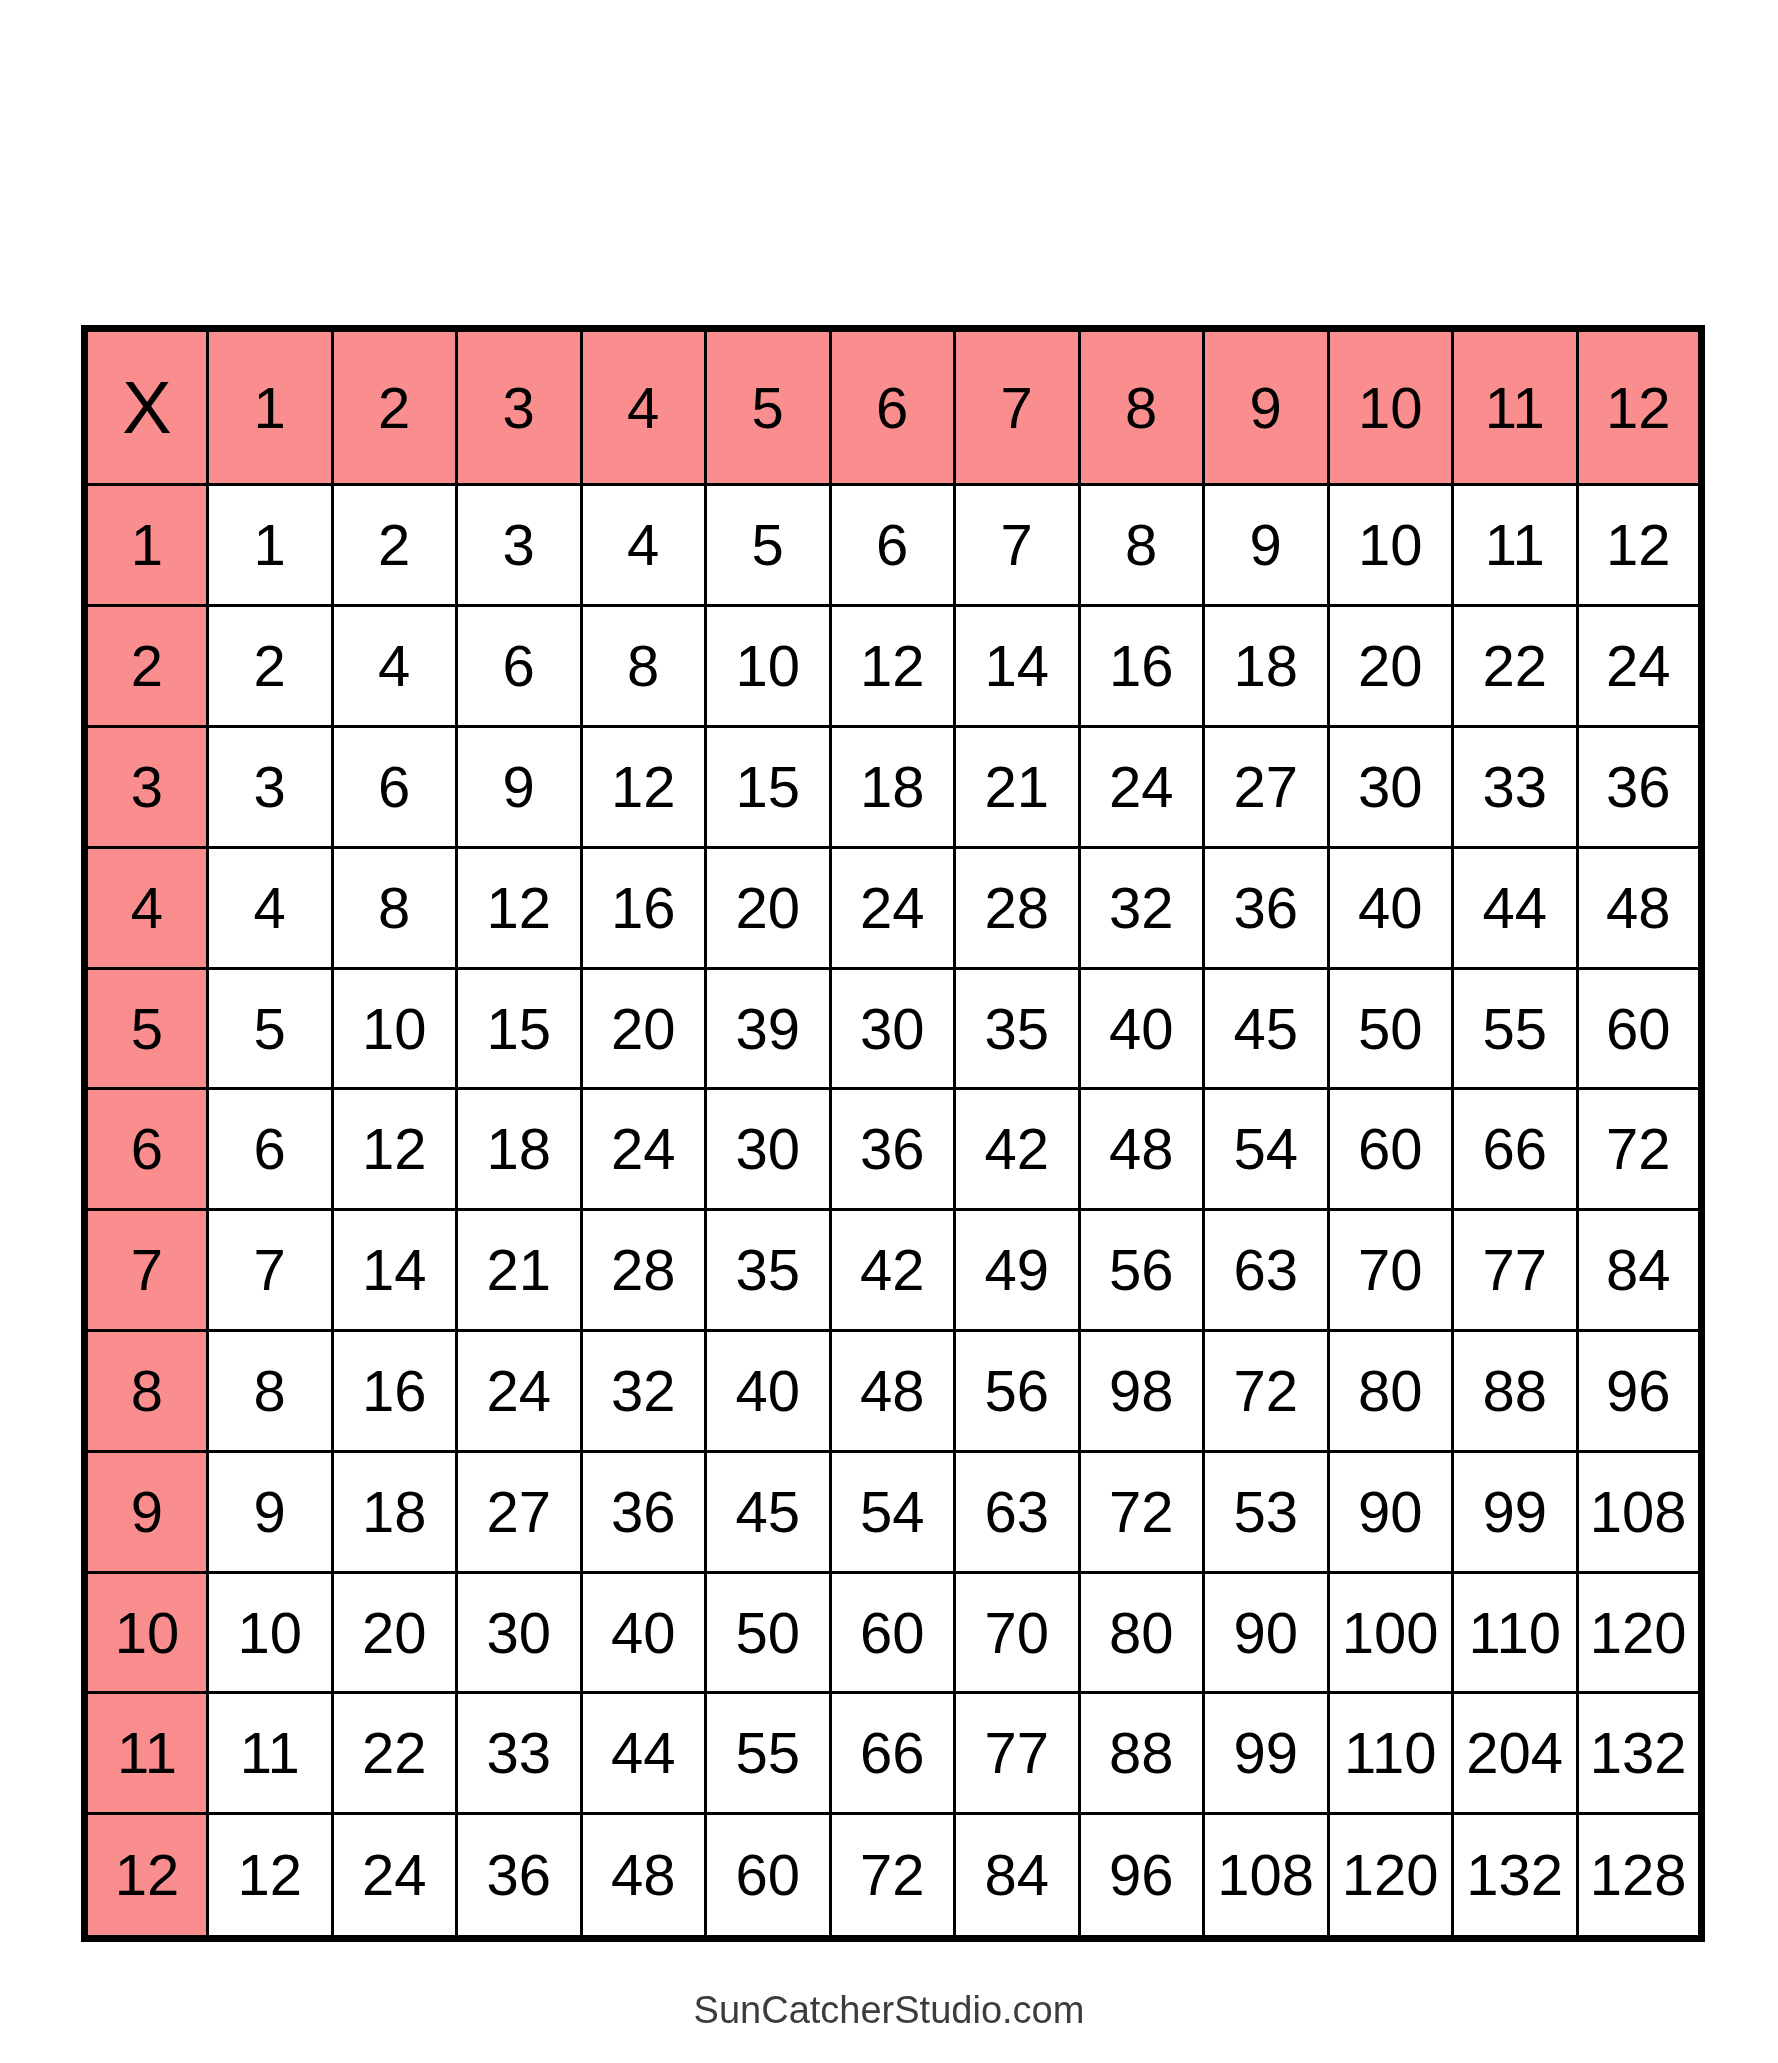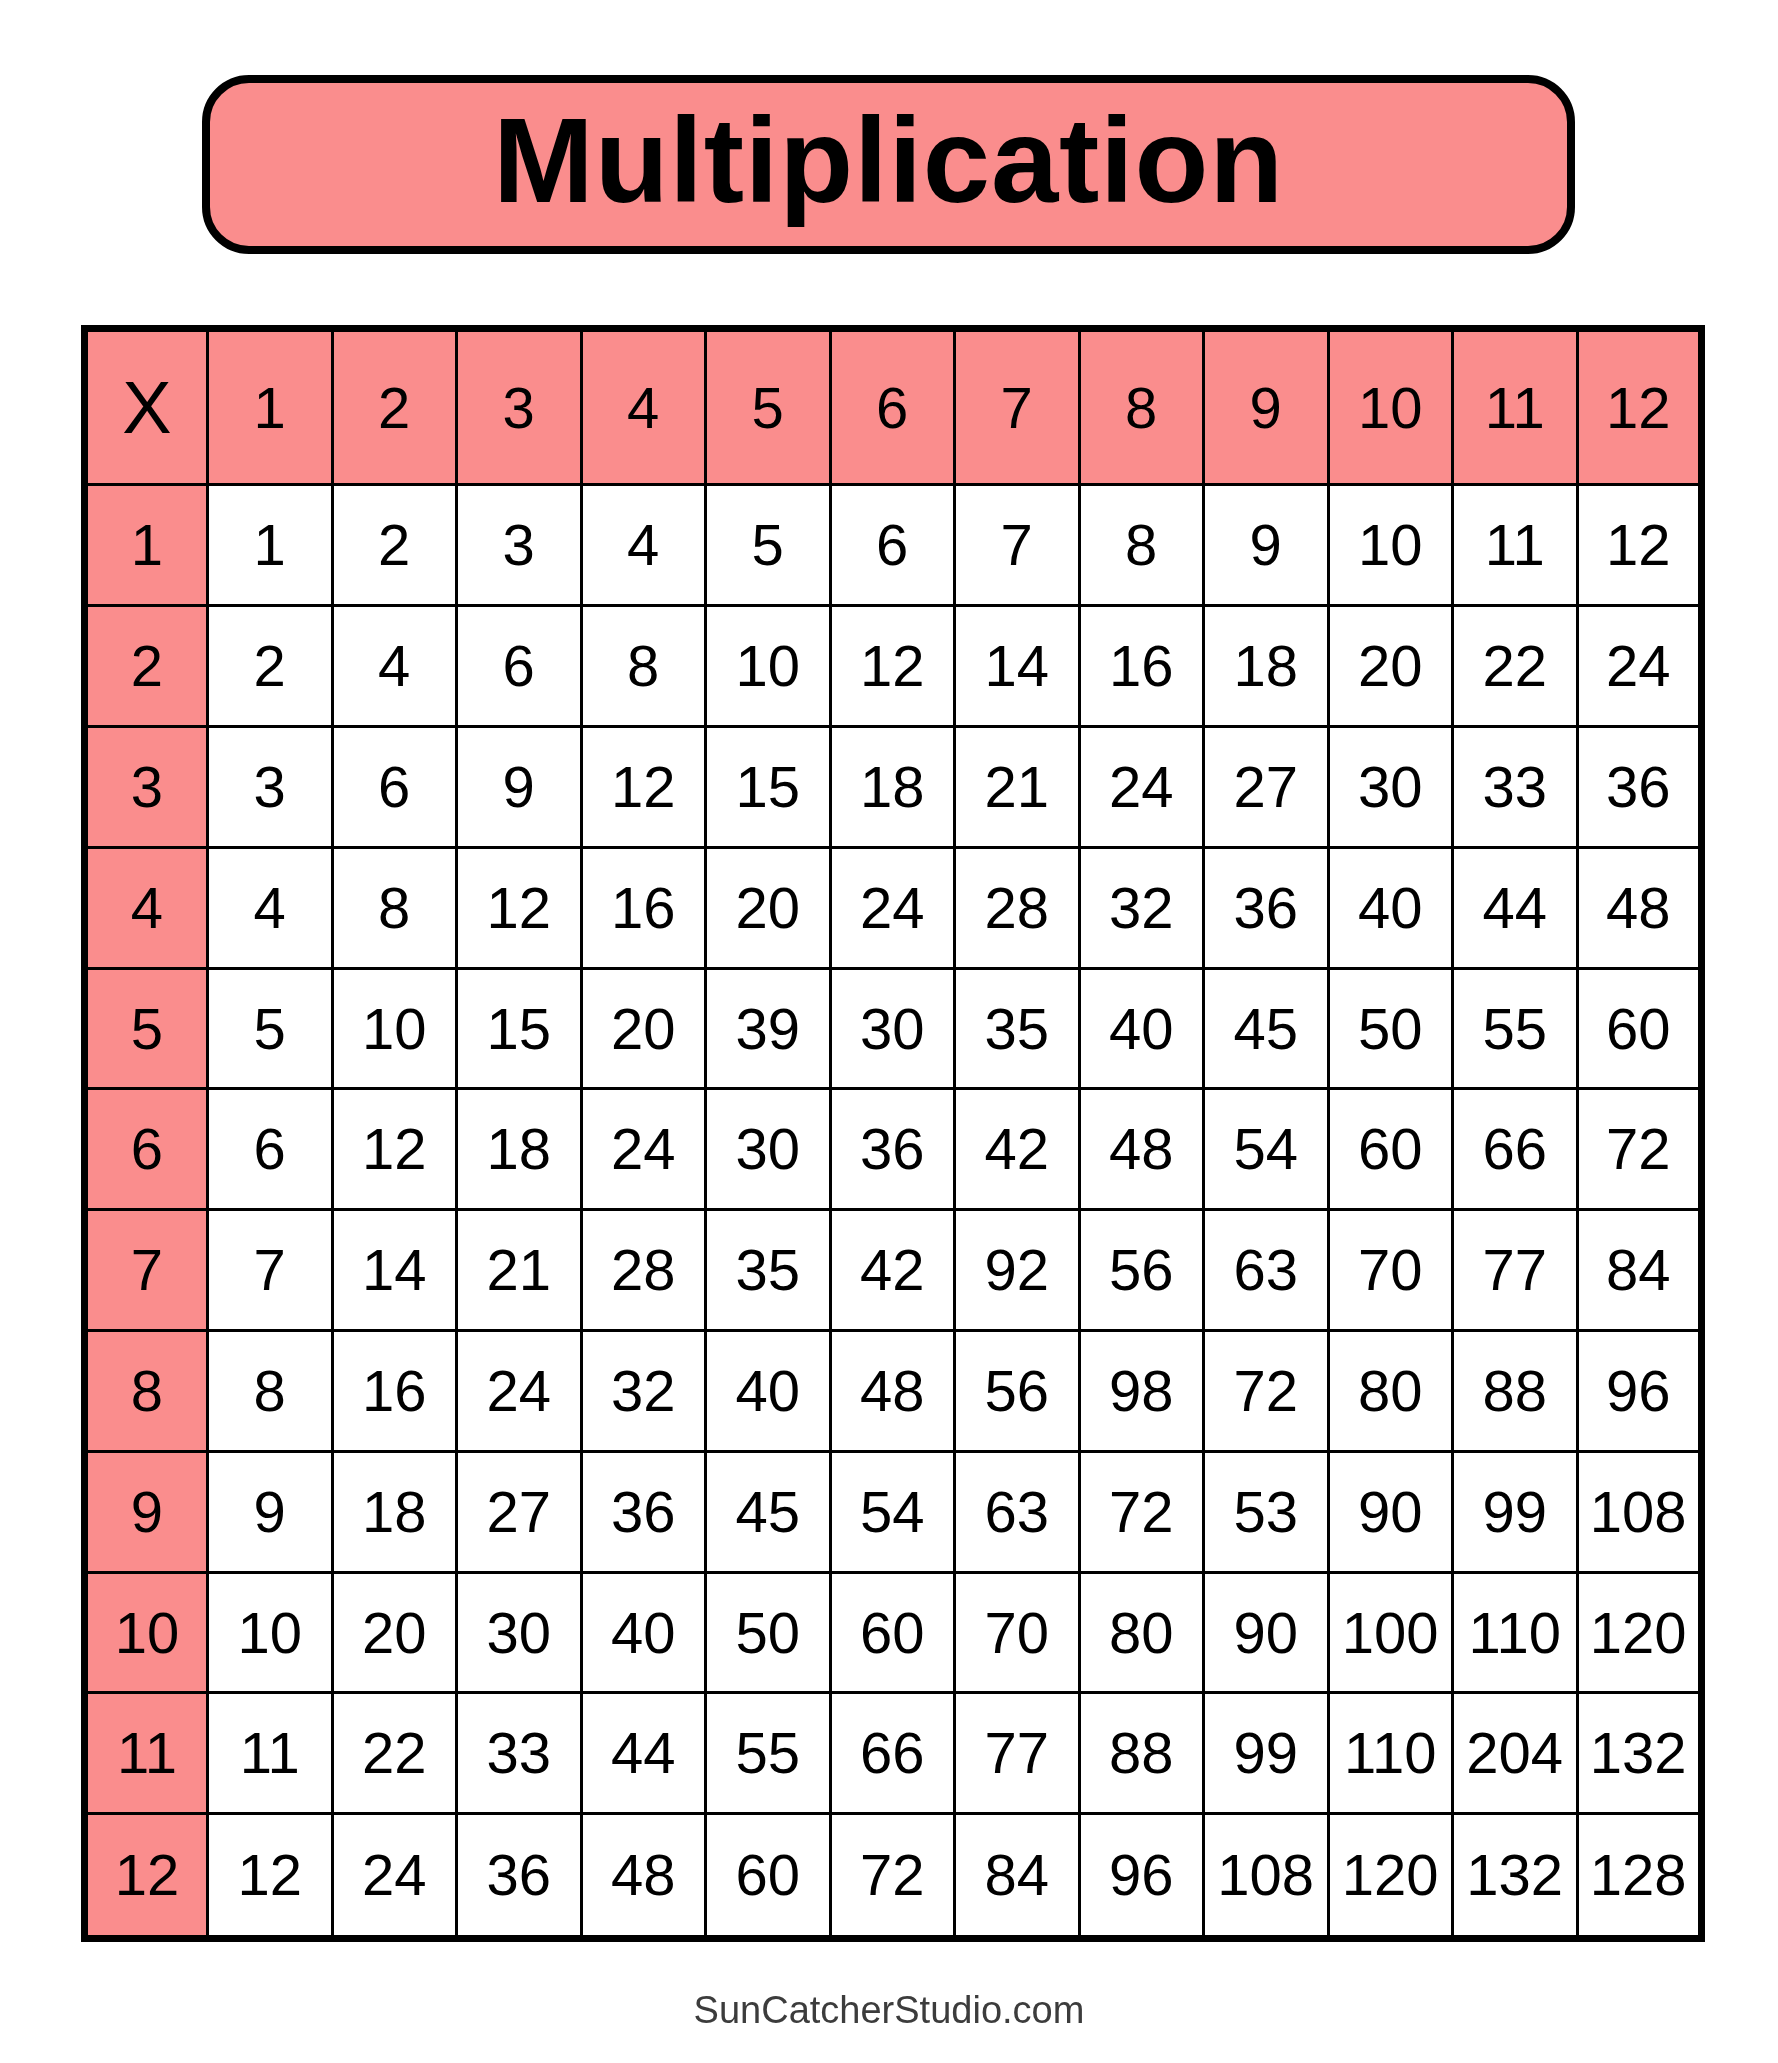--- a/index.html
+++ b/index.html
@@ -76,23 +76,20 @@
     text-align: center;
     font-size: 38px;
     color: var(--footer-gray);
   }
 </style>
 </head>
 <body>
 
 <div class="page">
 
-  <div class="title-box">
-    <div class="title-text">Multiplication</div>
-  </div>
 
   <table class="mult">
     <colgroup>
       <col style="width:123px">
     </colgroup>
     <tbody>
         <tr>
           <td class="hdr corner">X</td>
           <td class="hdr">1</td>
           <td class="hdr">2</td>
@@ -198,21 +195,21 @@
           <td>72</td>
         </tr>
         <tr>
           <td class="hdr">7</td>
           <td>7</td>
           <td>14</td>
           <td>21</td>
           <td>28</td>
           <td>35</td>
           <td>42</td>
-          <td>92</td>
+          <td>49</td>
           <td>56</td>
           <td>63</td>
           <td>70</td>
           <td>77</td>
           <td>84</td>
         </tr>
         <tr>
           <td class="hdr">8</td>
           <td>8</td>
           <td>16</td>

